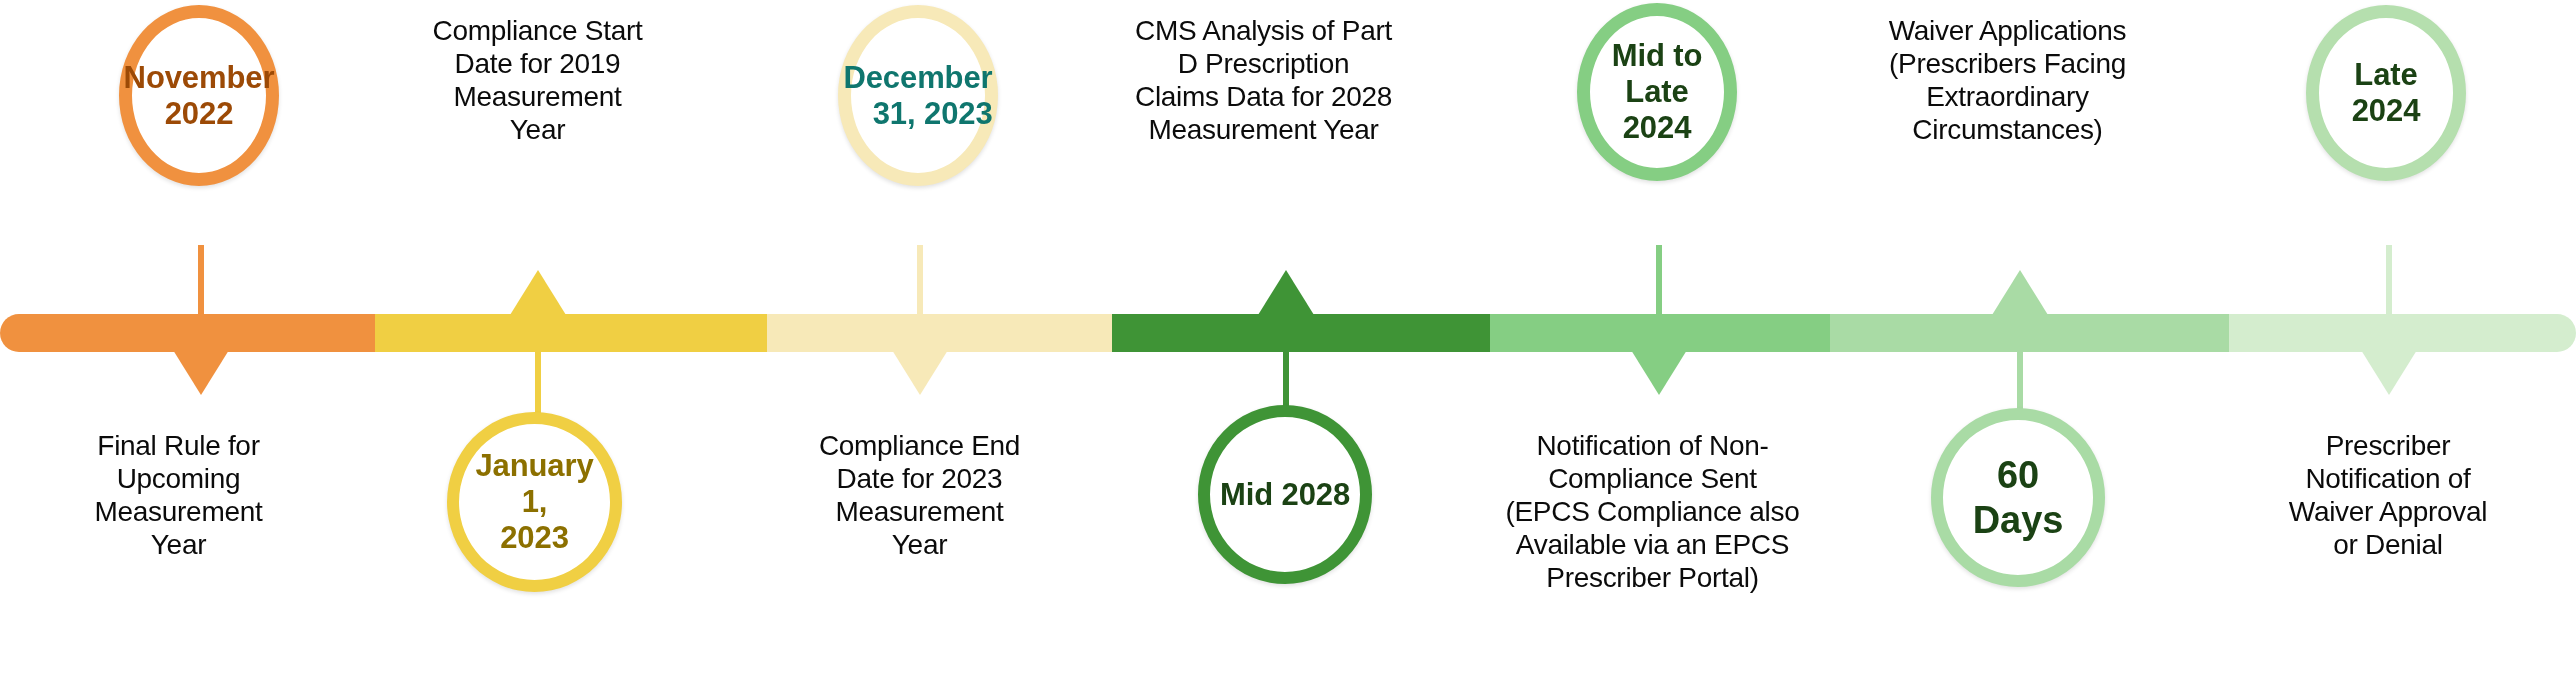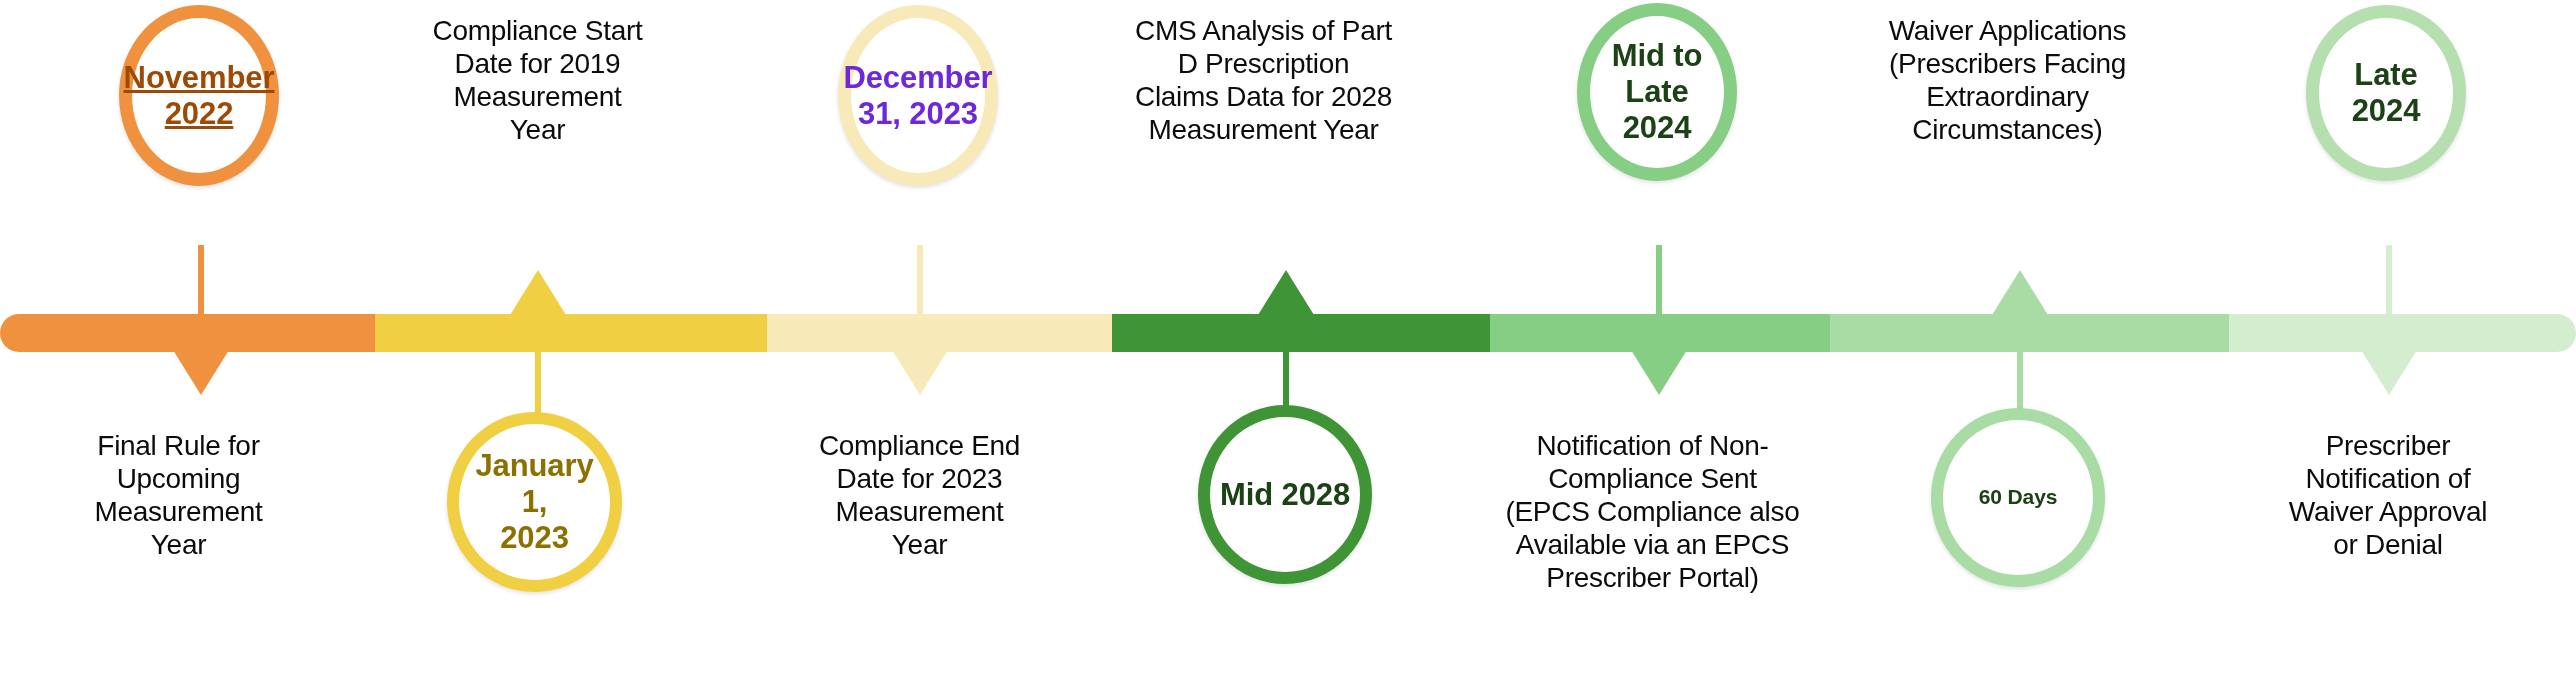--- a/index.html
+++ b/index.html
@@ -93,28 +93,28 @@
   <div class="conn" style="left:1656px;top:245px;height:70px;background:#85CE83;"></div>
   <div class="tri tri-down" style="left:1631px;top:350px;border-top:45px solid #85CE83;"></div>
 
   <div class="tri tri-up" style="left:1992px;top:270px;border-bottom:45px solid #A9DBA5;"></div>
   <div class="conn" style="left:2017px;top:350px;height:69px;background:#A9DBA5;"></div>
 
   <div class="conn" style="left:2386px;top:245px;height:70px;background:#D4EDCE;"></div>
   <div class="tri tri-down" style="left:2361px;top:350px;border-top:45px solid #D4EDCE;"></div>
 
   <div class="circle" style="left:119px;top:5px;width:160px;height:181px;border:13.8px solid #F0913F;">
-    <div class="ctext" style="color:#9C4A06;font-size:31px;text-decoration:underline;">
+    <div class="ctext" style="color:#9C4A06;font-size:31px;">
       <div>November</div>
       <div>2022</div>
     </div>
   </div>
 
   <div class="circle" style="left:838px;top:5px;width:160px;height:181px;border:13.8px solid #F7E9B8;">
-    <div class="ctext" style="color:#6d28d9;font-size:31px;">
+    <div class="ctext" style="color:#0f766e;font-size:31px;text-align:right;">
       <div>December</div>
       <div>31, 2023</div>
     </div>
   </div>
 
   <div class="circle" style="left:1577px;top:3.1px;width:160px;height:178px;border:13.8px solid #85CE83;">
     <div class="ctext" style="color:#1B4214;font-size:31px;">
       <div>Mid to</div>
       <div>Late</div>
       <div>2024</div>
@@ -135,21 +135,21 @@
     </div>
   </div>
 
   <div class="circle" style="left:1198px;top:405px;width:174px;height:179px;border:12.5px solid #3F9436;">
     <div class="ctext" style="color:#1B4214;font-size:31px;">
       <div>Mid 2028</div>
     </div>
   </div>
 
   <div class="circle" style="left:1931px;top:408px;width:174px;height:179px;border:12.5px solid #A9DBA5;">
-    <div class="ctext" style="color:#1B4214;font-size:21px;">
+    <div class="ctext" style="color:#1B4214;font-size:38px;">
       <div>60 Days</div>
     </div>
   </div>
 
   <div class="caption" style="left:375px;top:13.8px;width:325px;white-space:pre-line;">Compliance Start
 Date for 2019
 Measurement
 Year</div>
 
   <div class="caption" style="left:1076px;top:13.8px;width:375px;white-space:pre-line;">CMS Analysis of Part

